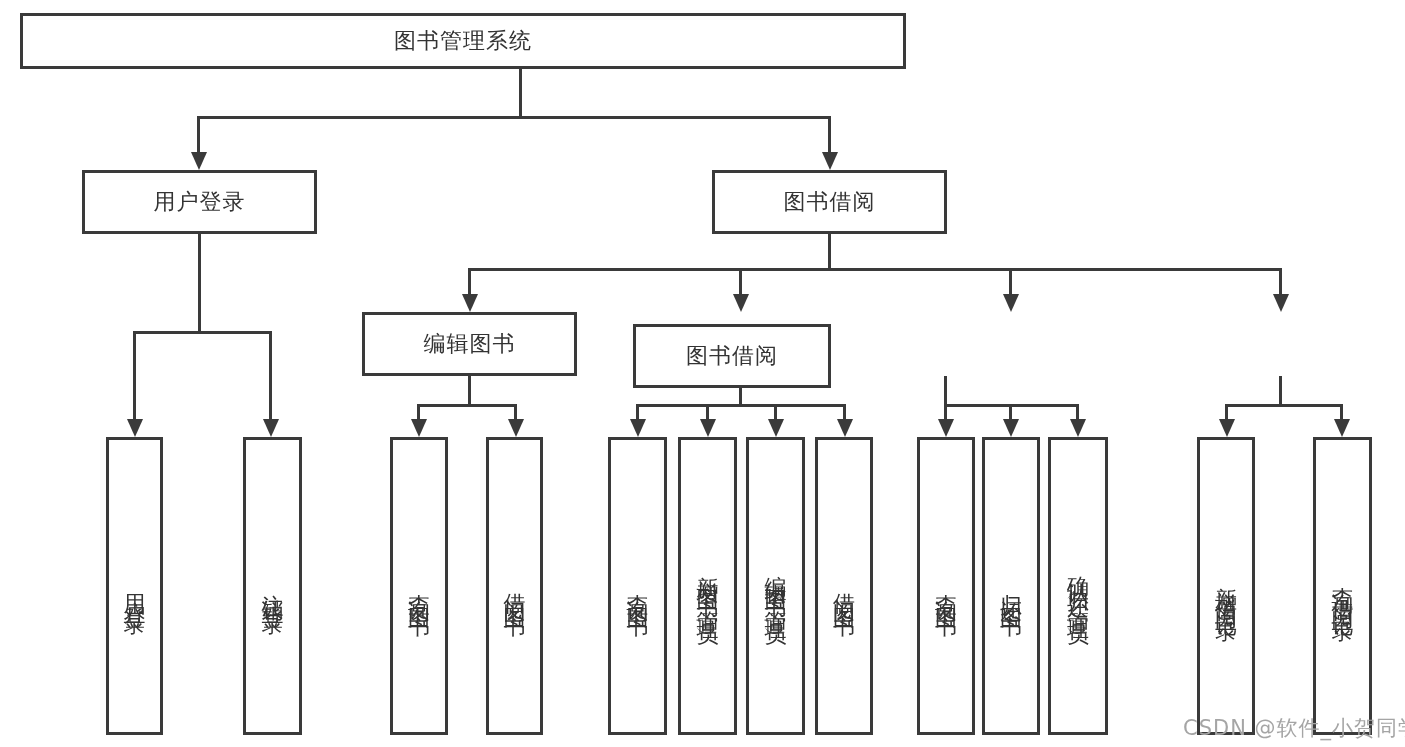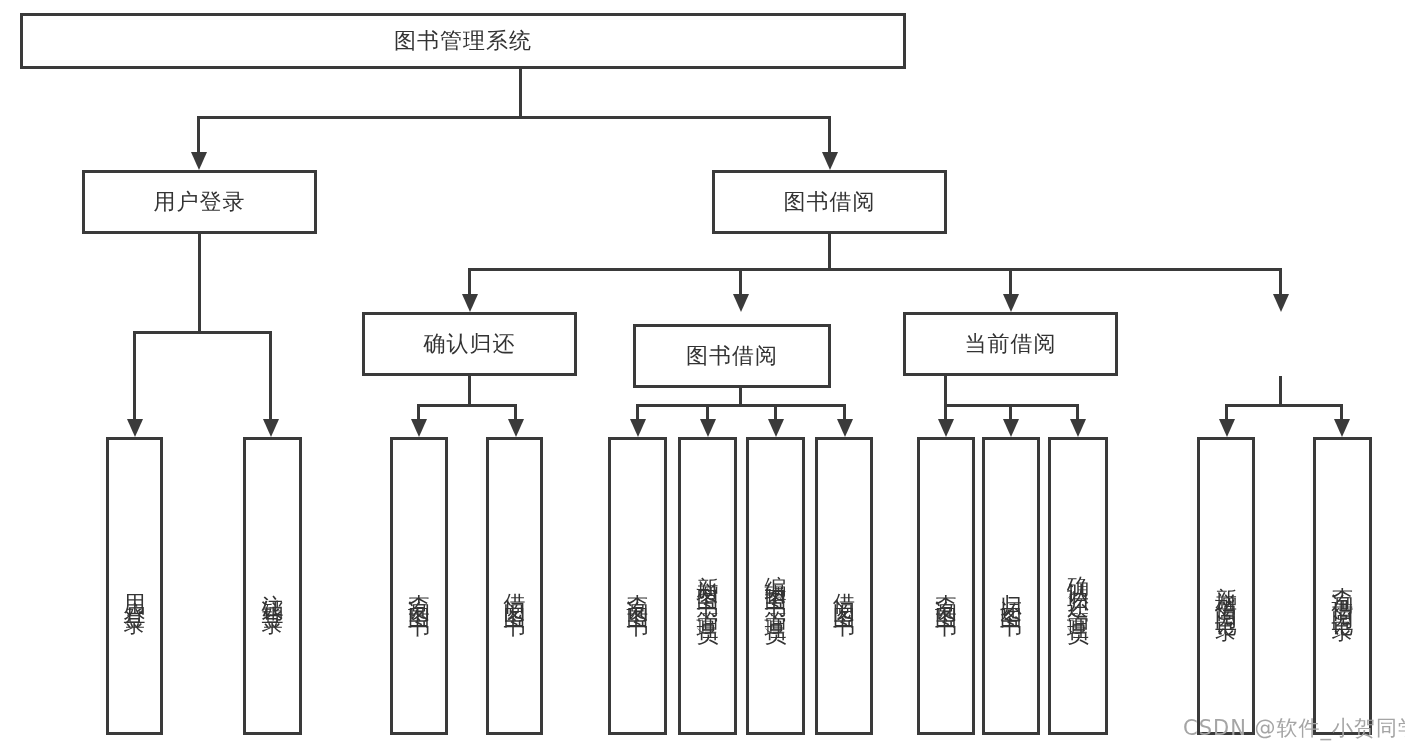--- a/index.html
+++ b/index.html
@@ -87,27 +87,24 @@
   <div class="vline" style="left:468px;top:268px;height:27px;"></div>
   <div class="arrow" style="left:462px;top:294px;"></div>
   <div class="vline" style="left:739px;top:268px;height:27px;"></div>
   <div class="arrow" style="left:733px;top:294px;"></div>
   <div class="vline" style="left:1009px;top:268px;height:27px;"></div>
   <div class="arrow" style="left:1003px;top:294px;"></div>
   <div class="vline" style="left:1279px;top:268px;height:27px;"></div>
   <div class="arrow" style="left:1273px;top:294px;"></div>
 
   <div class="box" style="left:362px;top:312px;width:215px;height:64px;">
-    <span>确认归还</span>
+    <span>编辑图书</span>
   </div>
   <div class="box" style="left:633px;top:324px;width:198px;height:64px;">
     <span>图书借阅</span>
-  </div>
-  <div class="box" style="left:903px;top:312px;width:215px;height:64px;">
-    <span>当前借阅</span>
   </div>
 
   <div class="vline" style="left:468px;top:376px;height:31px;"></div>
   <div class="hline" style="left:417px;top:404px;width:100px;"></div>
   <div class="vline" style="left:417px;top:404px;height:16px;"></div>
   <div class="arrow" style="left:411px;top:419px;"></div>
   <div class="vline" style="left:514px;top:404px;height:16px;"></div>
   <div class="arrow" style="left:508px;top:419px;"></div>
 
   <div class="vline" style="left:739px;top:376px;height:31px;"></div>

